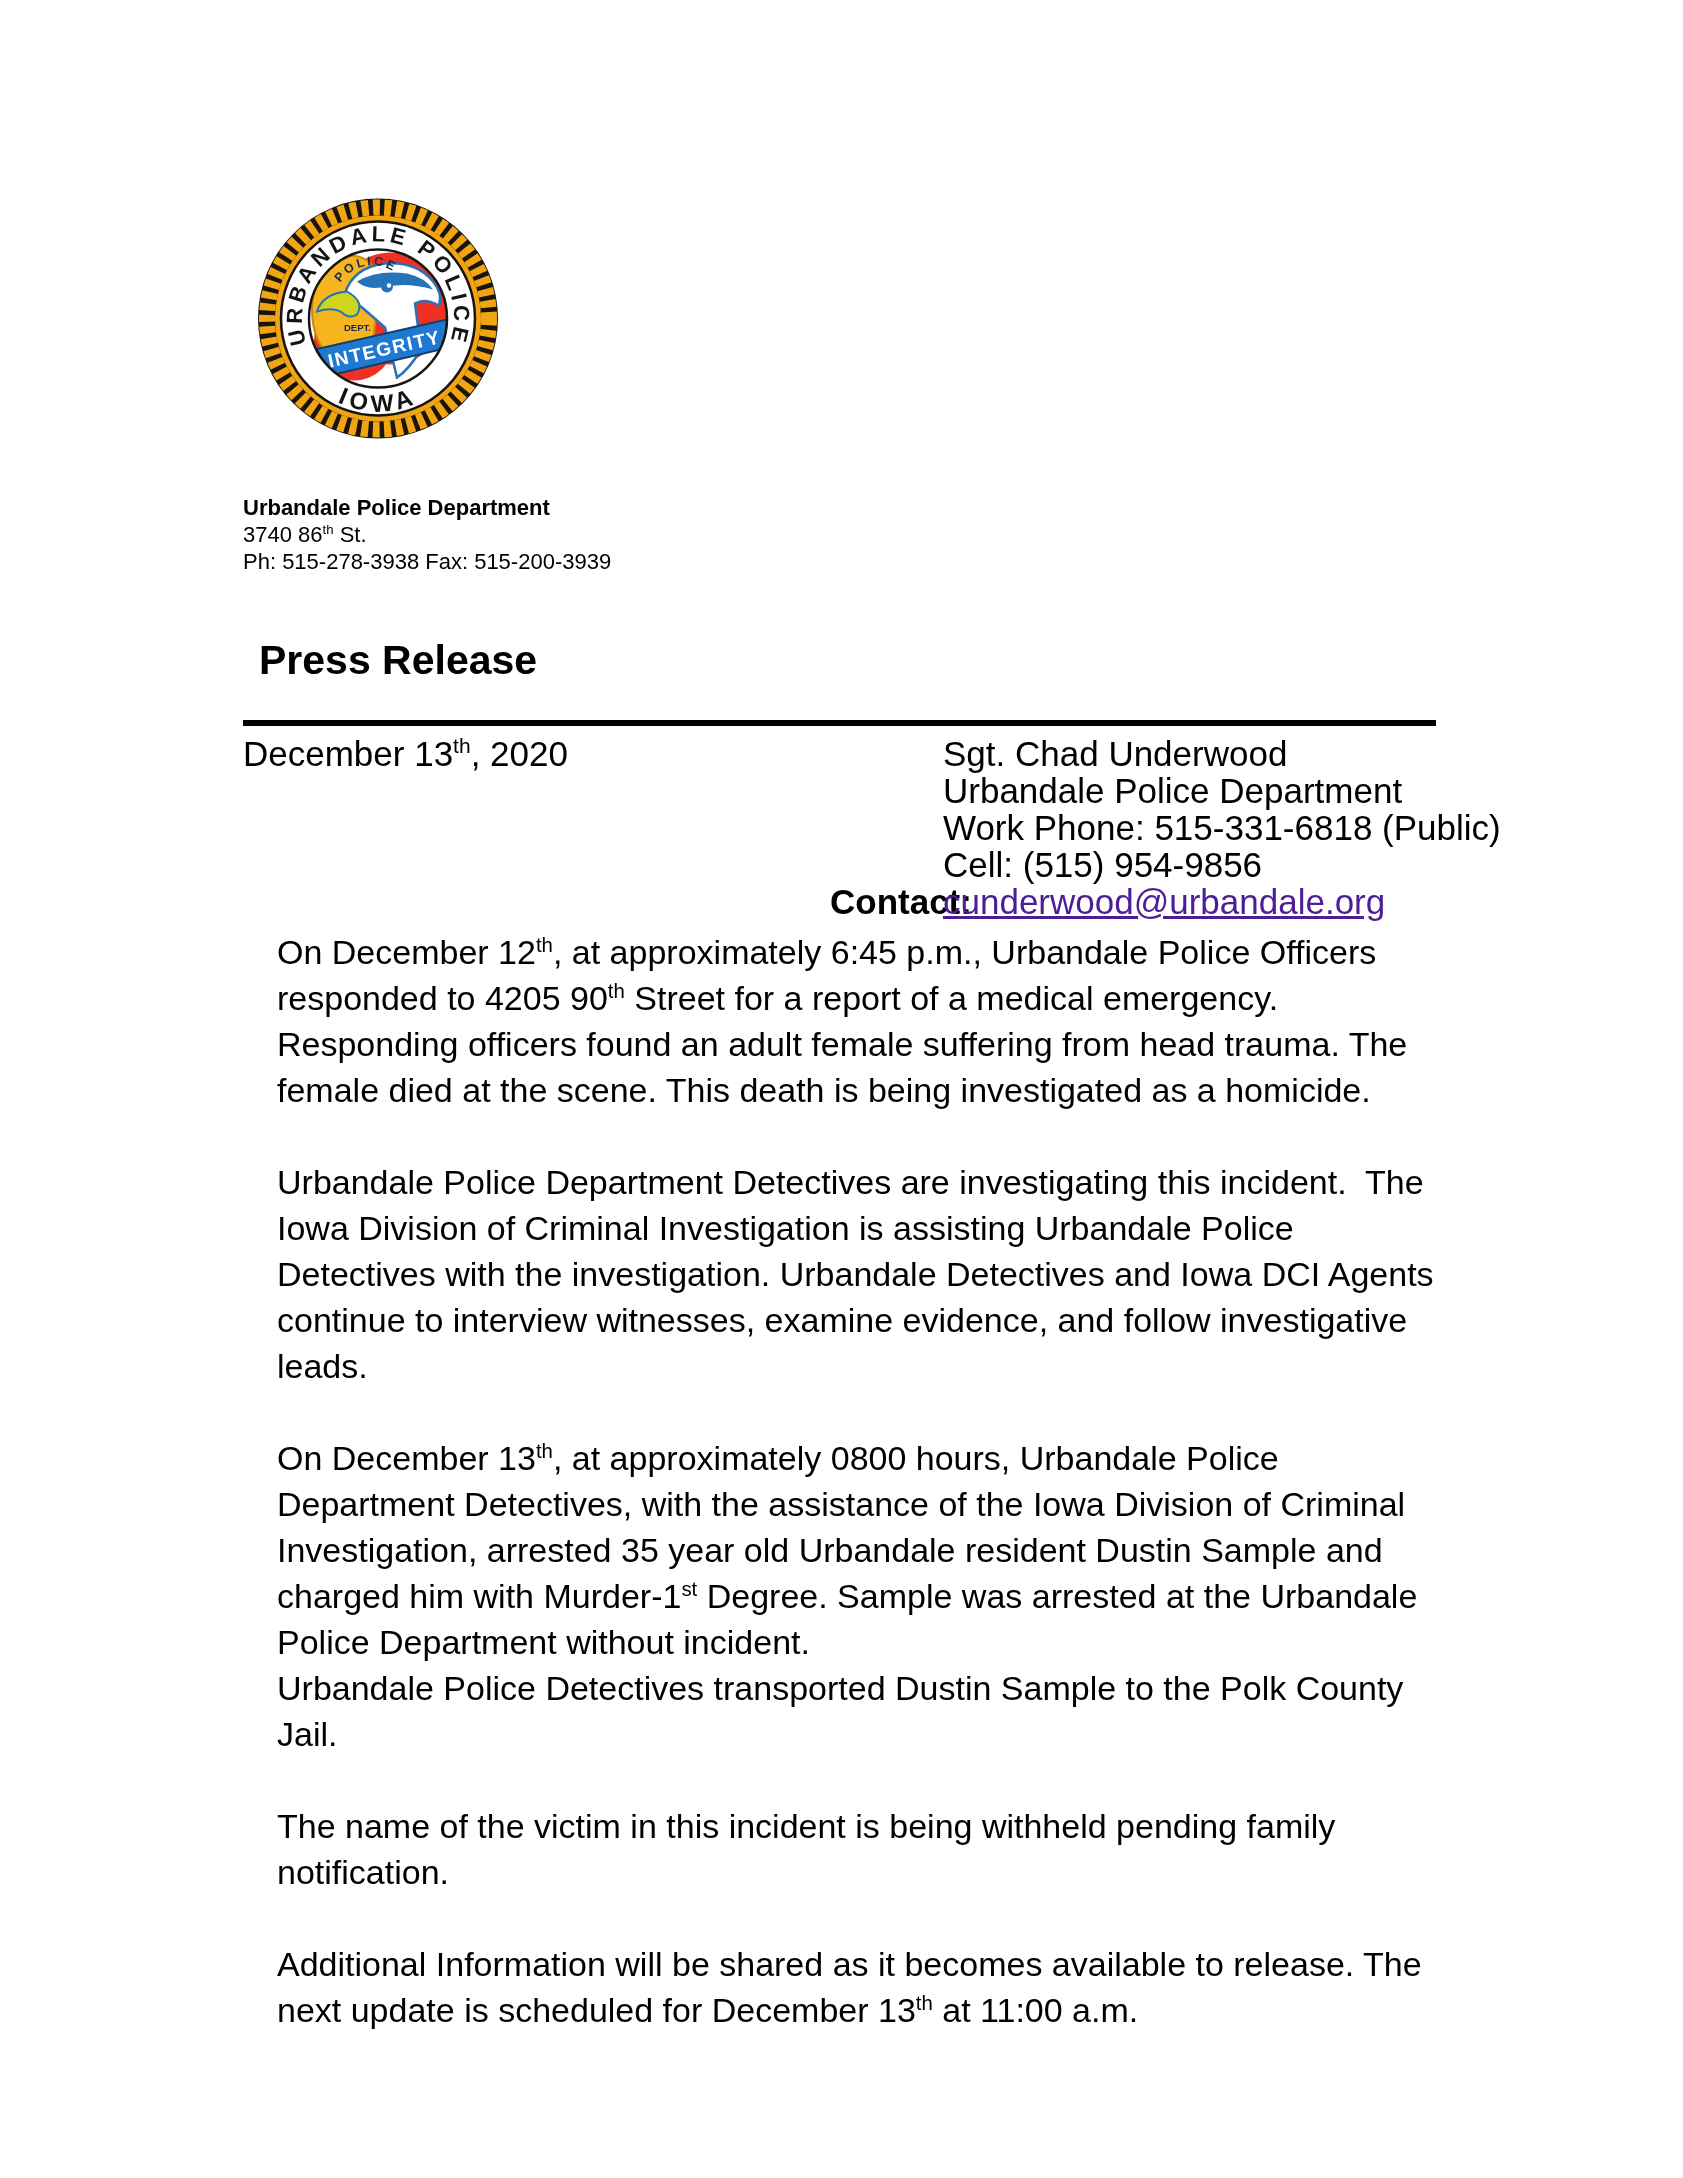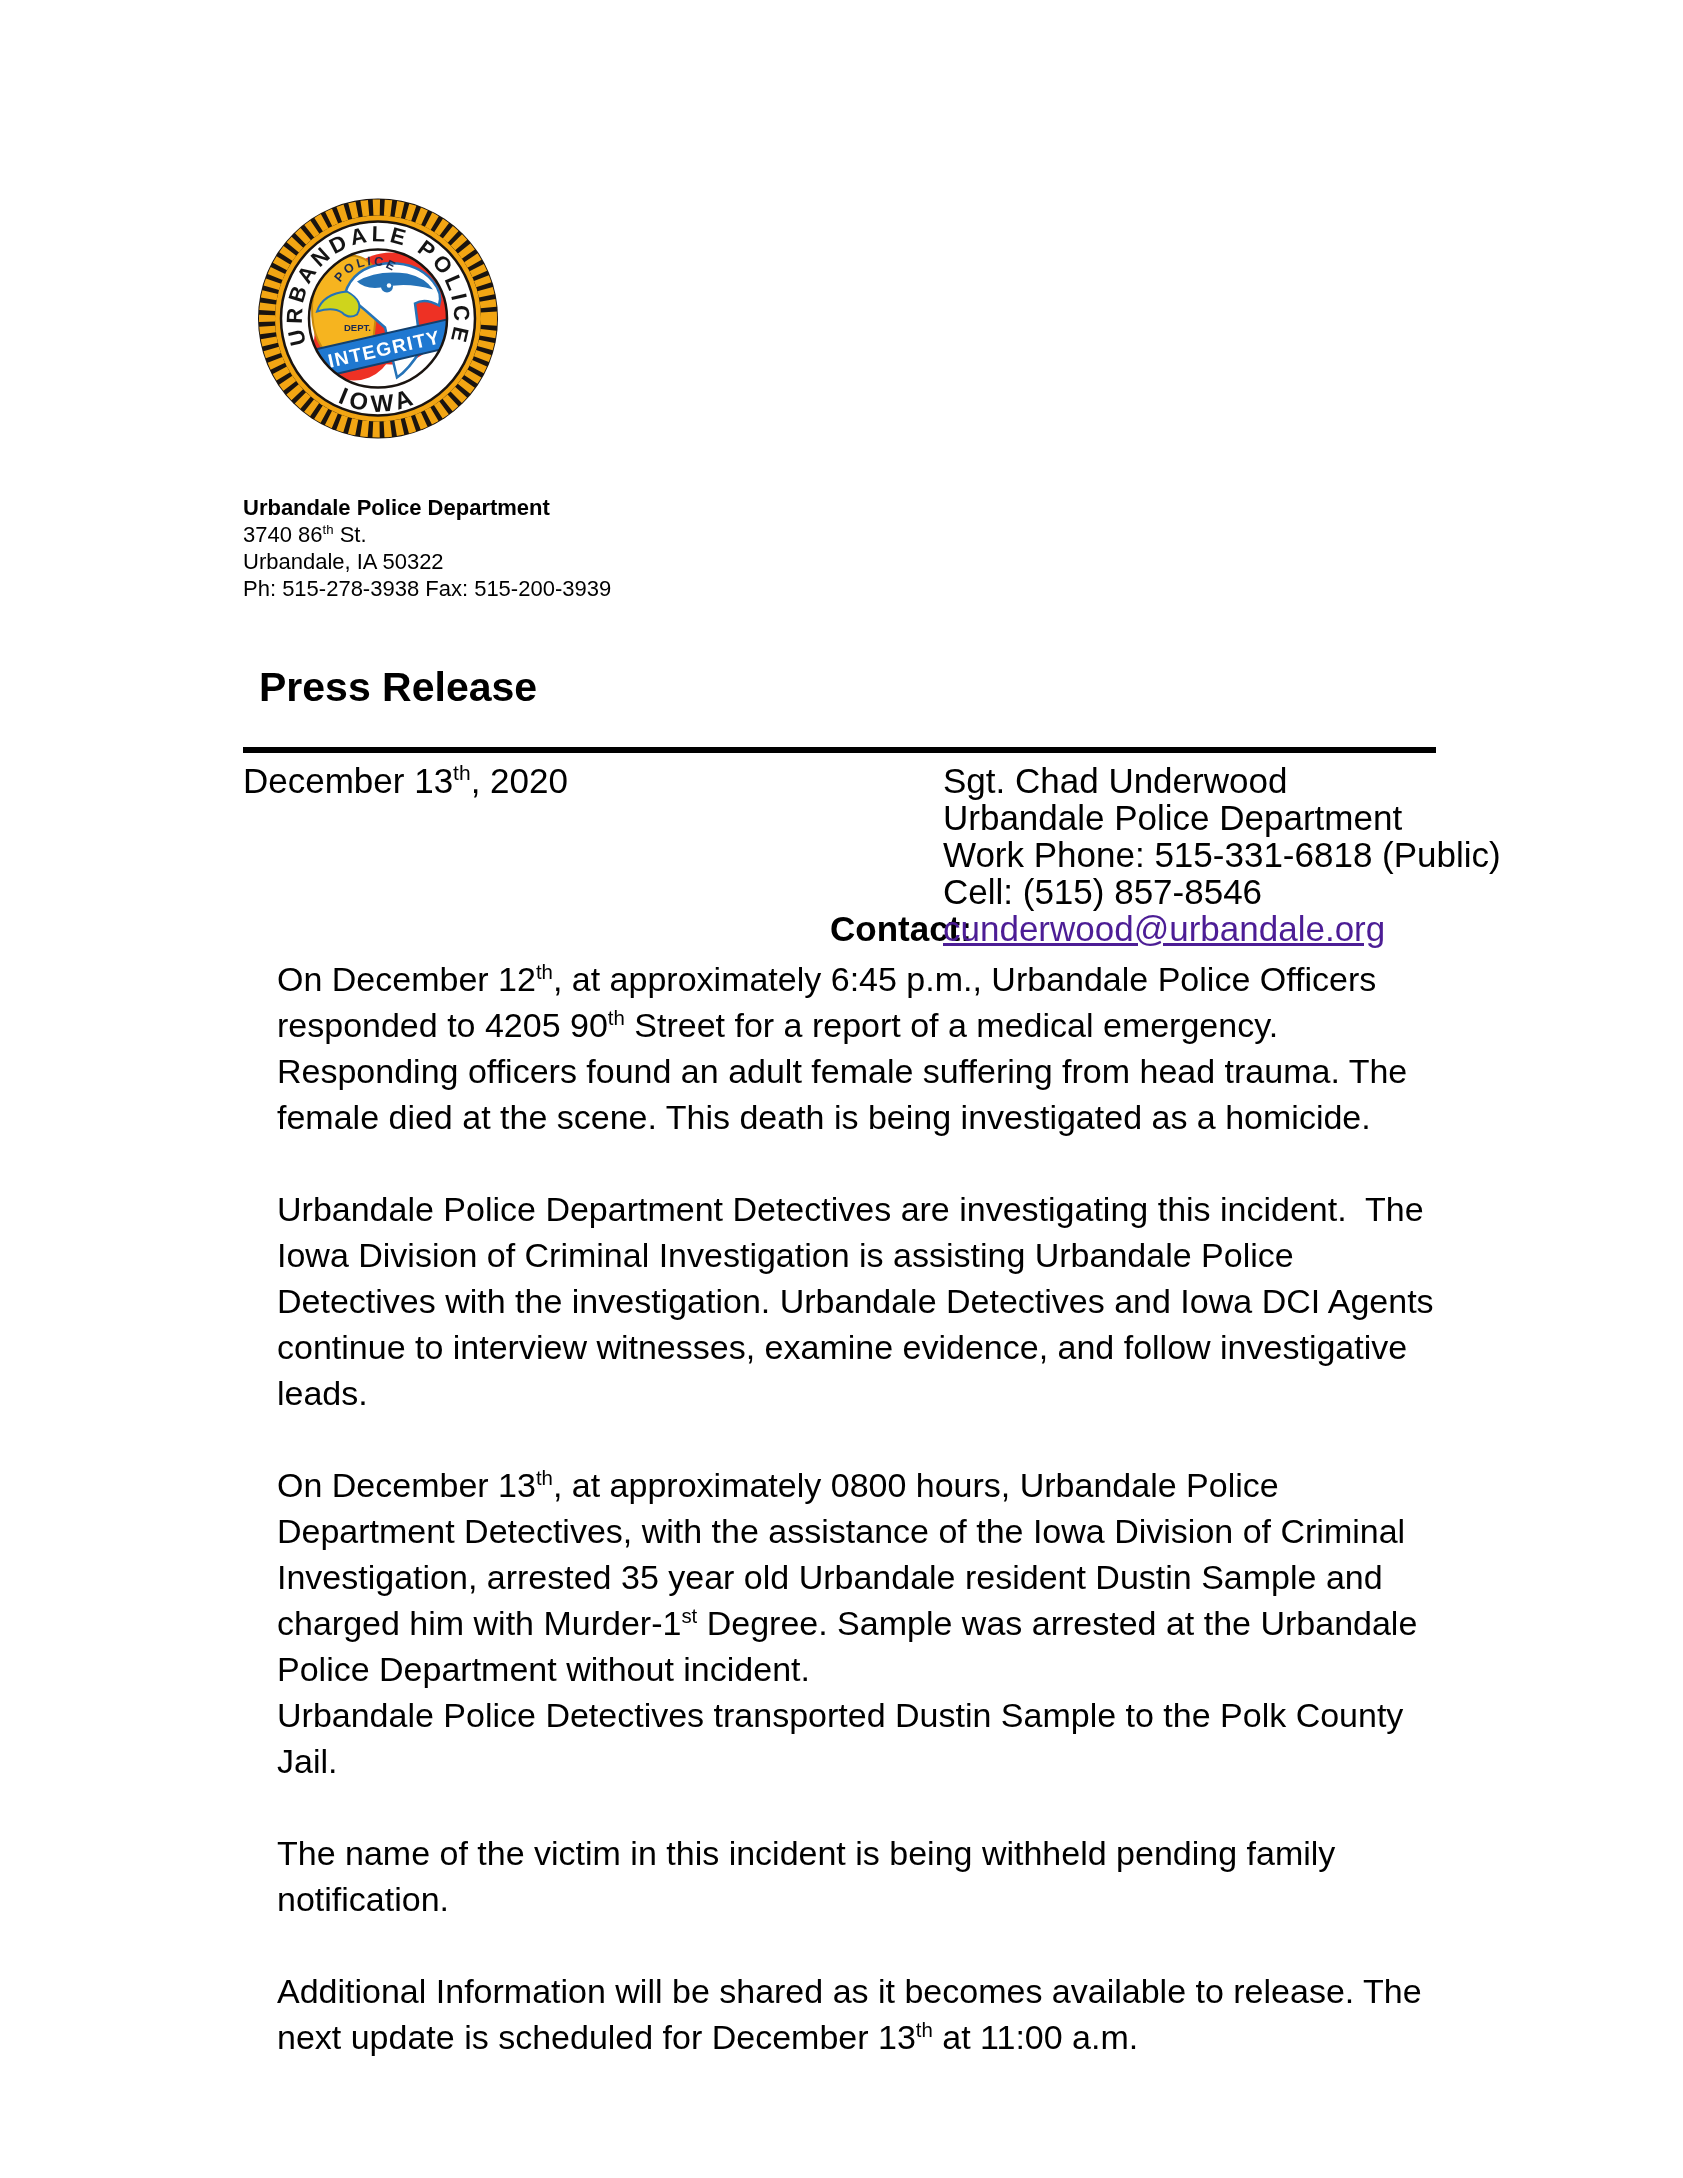--- a/index.html
+++ b/index.html
@@ -126,37 +126,36 @@
         </text>
         <text font-family="Liberation Sans, sans-serif" font-size="24" font-weight="bold" letter-spacing="5" fill="#141414">
           <textPath href="#ringBottom" startOffset="50%" text-anchor="middle">IOWA</textPath>
         </text>
       </svg>
     </div>
 
     <div class="letterhead">
       <div class="bold">Urbandale Police Department</div>
       <div>3740 86<sup>th</sup> St.</div>
-      <div>Urbandale, IA 50322</div>
       <div>Ph: 515-278-3938 Fax: 515-200-3939</div>
     </div>
 
     <h1 class="press-title">Press Release</h1>
 
     <div class="rule"></div>
 
     <div class="meta-row">
       <div class="dateline">December 13<sup>th</sup>, 2020</div>
       <div class="contact-block">
         <div class="contact-label">Contact:</div>
         <div class="contact-lines">
           <div>Sgt. Chad Underwood</div>
           <div>Urbandale Police Department</div>
           <div>Work Phone: 515-331-6818 (Public)</div>
-          <div>Cell: (515) 857-8546</div>
+          <div>Cell: (515) 954-9856</div>
           <div><a class="email-link" href="#">cunderwood@urbandale.org</a></div>
         </div>
       </div>
     </div>
 
     <div class="letter-body">
       <p>On December 12<sup>th</sup>, at approximately 6:45 p.m., Urbandale Police Officers responded to 4205 90<sup>th</sup> Street for a report of a medical emergency. Responding officers found an adult female suffering from head trauma. The female died at the scene. This death is being investigated as a homicide.</p>
       <p>Urbandale Police Department Detectives are investigating this incident.&nbsp; The Iowa Division of Criminal Investigation is assisting Urbandale Police Detectives with the investigation. Urbandale Detectives and Iowa DCI Agents continue to interview witnesses, examine evidence, and follow investigative leads.</p>
       <p>On December 13<sup>th</sup>, at approximately 0800 hours, Urbandale Police Department Detectives, with the assistance of the Iowa Division of Criminal Investigation, arrested 35 year old Urbandale resident Dustin Sample and charged him with Murder-1<sup>st</sup> Degree. Sample was arrested at the Urbandale Police Department without incident.<br>Urbandale Police Detectives transported Dustin Sample to the Polk County Jail.</p>
       <p>The name of the victim in this incident is being withheld pending family notification.</p>

